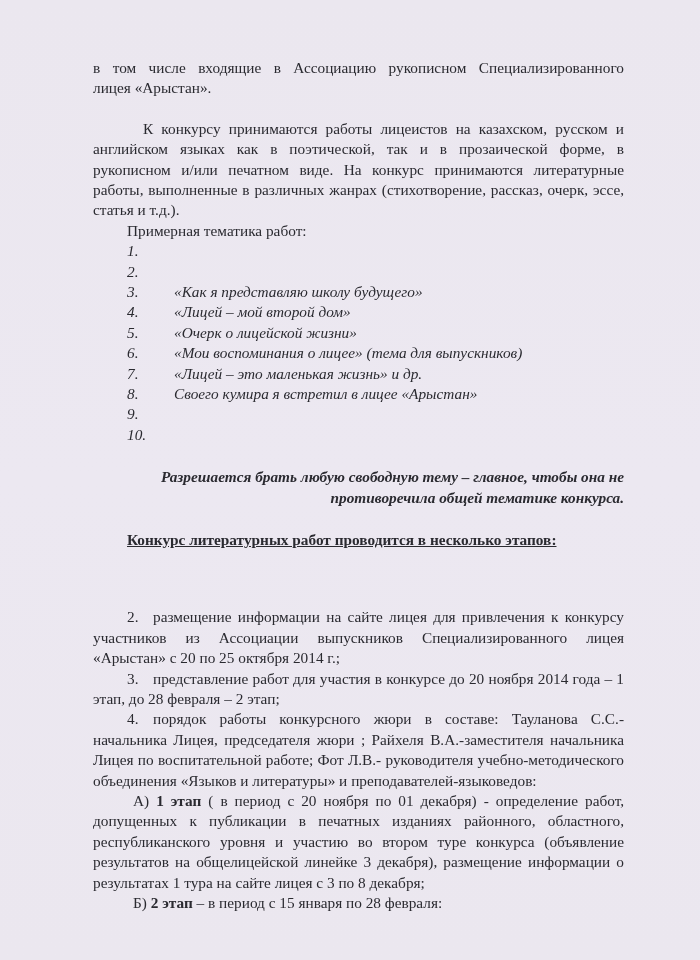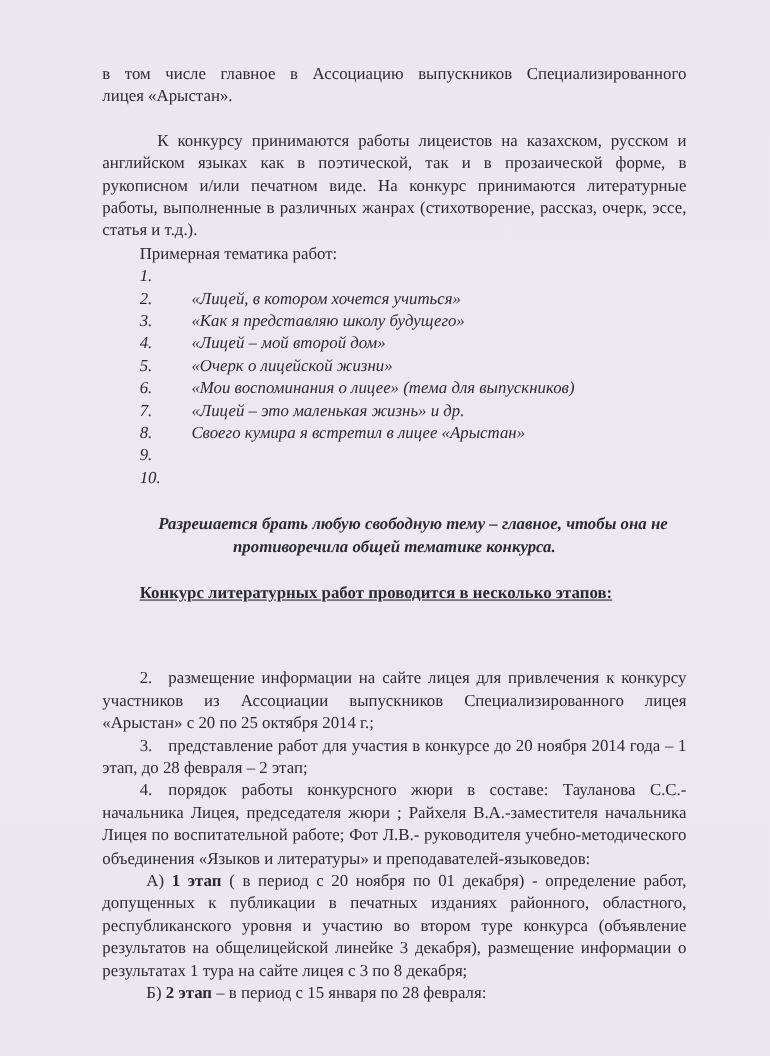--- a/index.html
+++ b/index.html
@@ -33,36 +33,35 @@
     .heading { font-weight: bold; text-decoration: underline; text-indent: 34px; }
     .stage-num { display: inline-block; width: 26px; text-indent: 0; }
     b { font-weight: bold; }
   </style>
 </head>
 <body>
 
 <div class="page">
   <div class="text">
 
-    <p class="justify-last">в том числе главное в Ассоциацию выпускников Специализированного</p>
+    <p class="justify-last">в том числе входящие в Ассоциацию рукописном Специализированного</p>
     <p>лицея «Арыстан».</p>
 
     <div class="gap"></div>
 
     <p class="indent">К конкурсу принимаются работы лицеистов на казахском, русском и английском языках как в поэтической, так и в прозаической форме, в рукописном и/или печатном виде. На конкурс принимаются литературные работы, выполненные в различных жанрах (стихотворение, рассказ, очерк, эссе, статья и т.д.).</p>
 
     <p class="italic" style="margin-left:34px;">Примерная тематика работ:</p>
 
     <div class="topics">
       <div class="topic-row">
           <span class="topic-num">1.</span>
         </div>
       <div class="topic-row">
           <span class="topic-num">2.</span>
-          <span>«Лицей, в котором хочется учиться»</span>
         </div>
       <div class="topic-row">
           <span class="topic-num">3.</span>
           <span>«Как я представляю школу будущего»</span>
         </div>
       <div class="topic-row">
           <span class="topic-num">4.</span>
           <span>«Лицей – мой второй дом»</span>
         </div>
       <div class="topic-row">
@@ -84,21 +83,21 @@
       <div class="topic-row">
           <span class="topic-num">9.</span>
         </div>
       <div class="topic-row">
           <span class="topic-num">10.</span>
         </div>
     </div>
 
     <div class="gap" style="height:22px;"></div>
 
-    <p class="bold-italic" style="text-indent:34px; text-align:center;">Разрешается брать любую свободную тему – главное, чтобы она не противоречила общей тематике конкурса.</p>
+    <p class="bold-italic" style="text-indent:34px; text-align:right;">Разрешается брать любую свободную тему – главное, чтобы она не противоречила общей тематике конкурса.</p>
 
     <div class="gap" style="height:22px;"></div>
 
     <p class="heading">Конкурс литературных работ проводится в несколько этапов:</p>
 
     <div class="gap" style="height:20px;"></div>
 
     <p style="text-indent:34px;margin-top:37px;"><span class="stage-num">2.</span><span>размещение информации на сайте лицея для привлечения к конкурсу участников из Ассоциации выпускников Специализированного лицея «Арыстан» с 20 по 25 октября 2014 г.;</span></p>
     <p style="text-indent:34px;"><span class="stage-num">3.</span><span>представление работ для участия в конкурсе до 20 ноября 2014 года – 1 этап, до 28 февраля – 2 этап;</span></p>
     <p style="text-indent:34px;"><span class="stage-num">4.</span><span>порядок работы конкурсного жюри в составе: Тауланова С.С.- начальника Лицея, председателя жюри ;  Райхеля В.А.-заместителя начальника Лицея по воспитательной работе; Фот Л.В.- руководителя учебно-методического объединения «Языков и литературы» и преподавателей-языковедов:</span></p>

